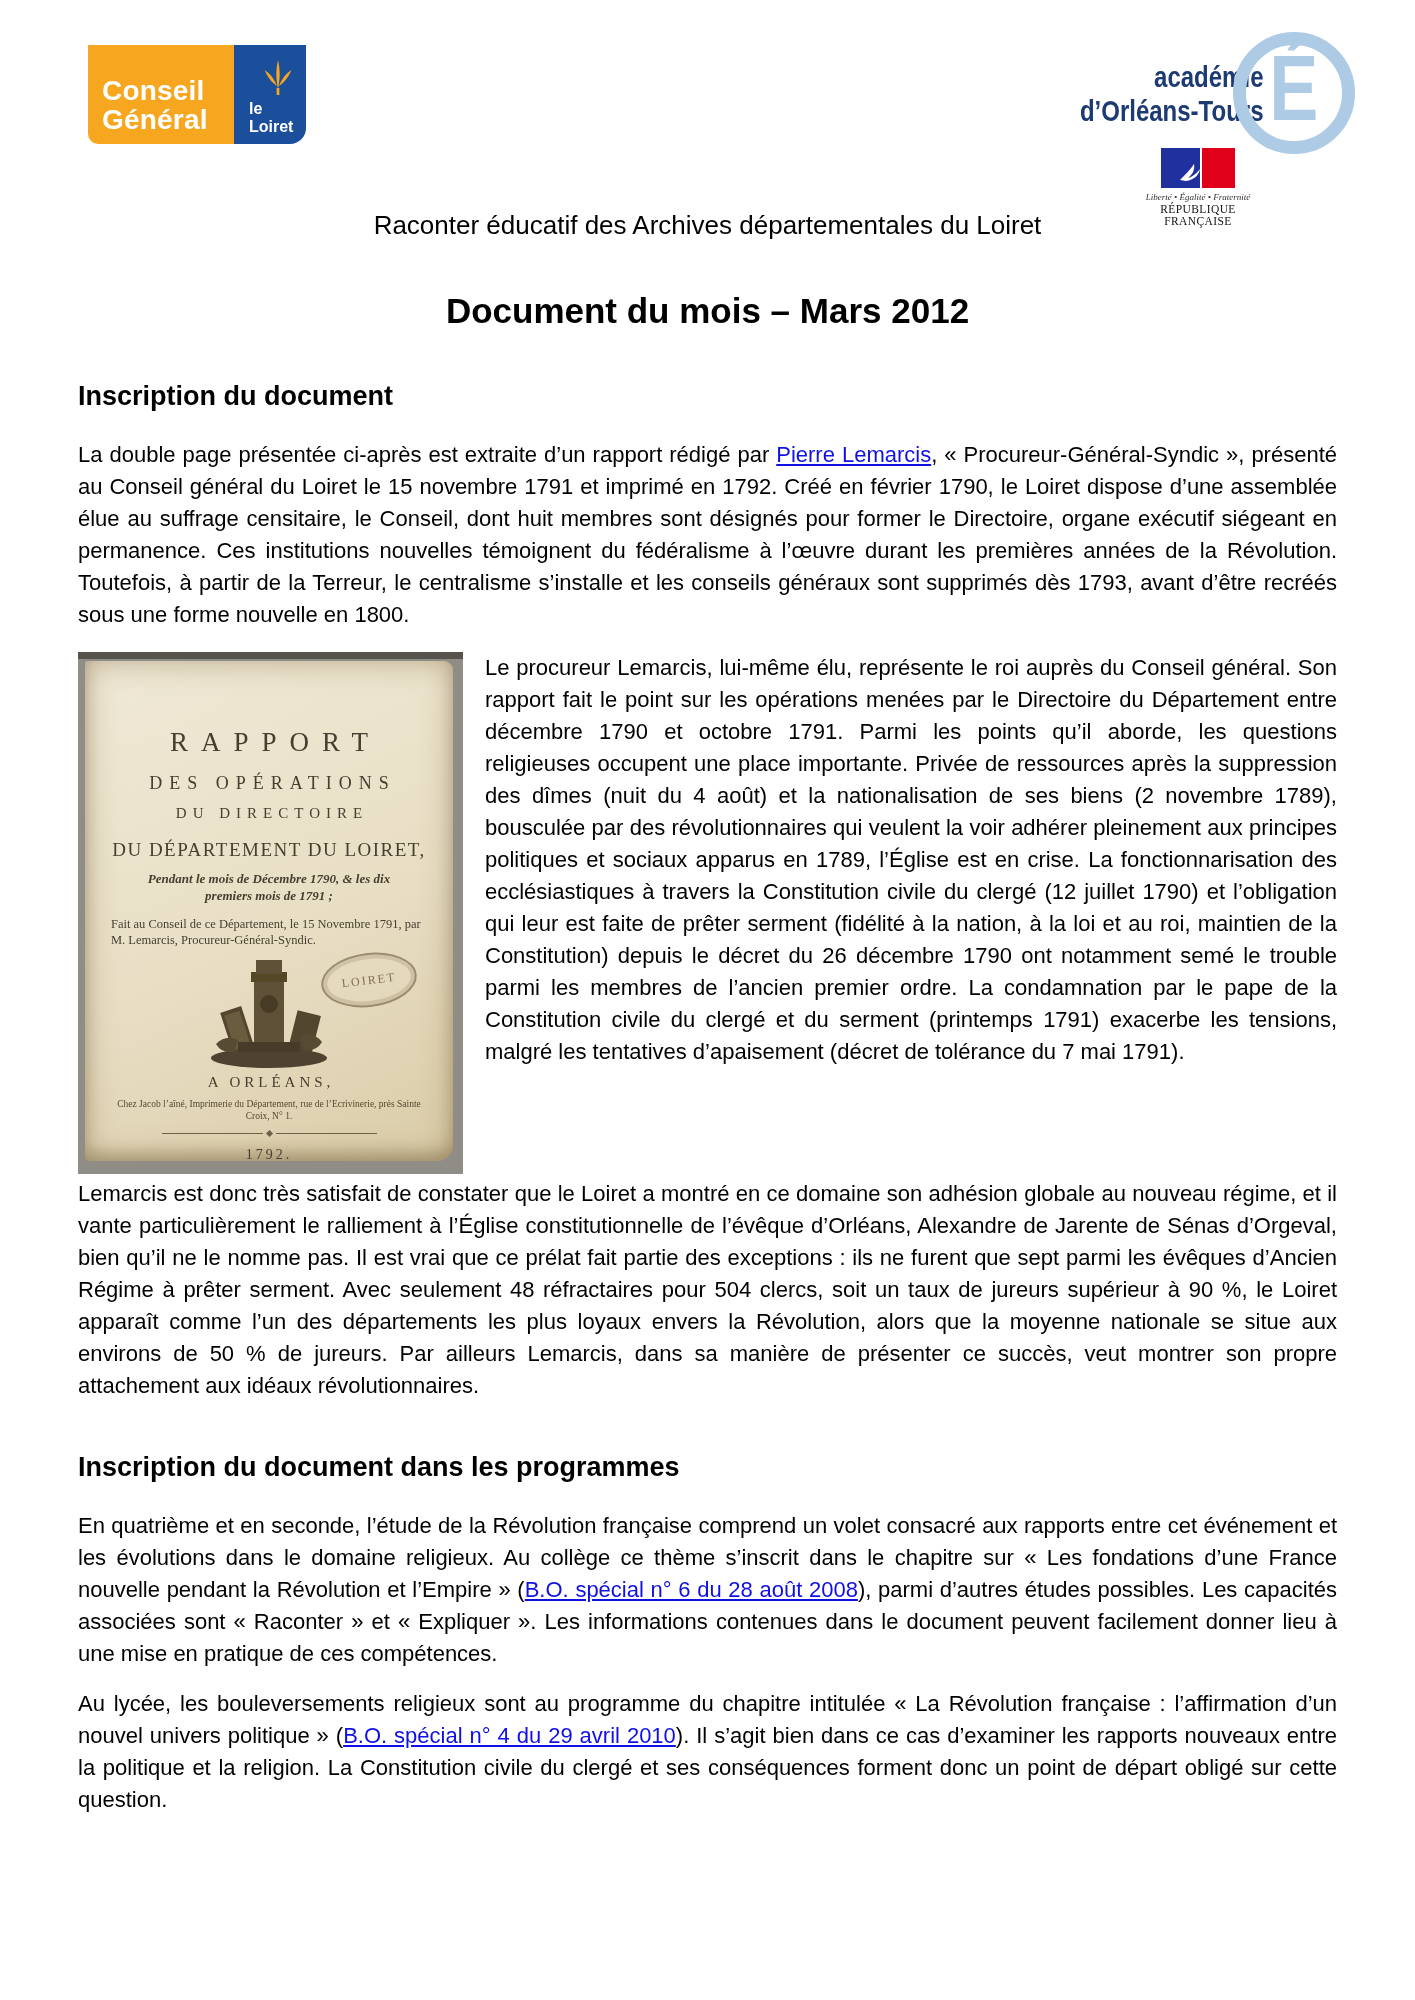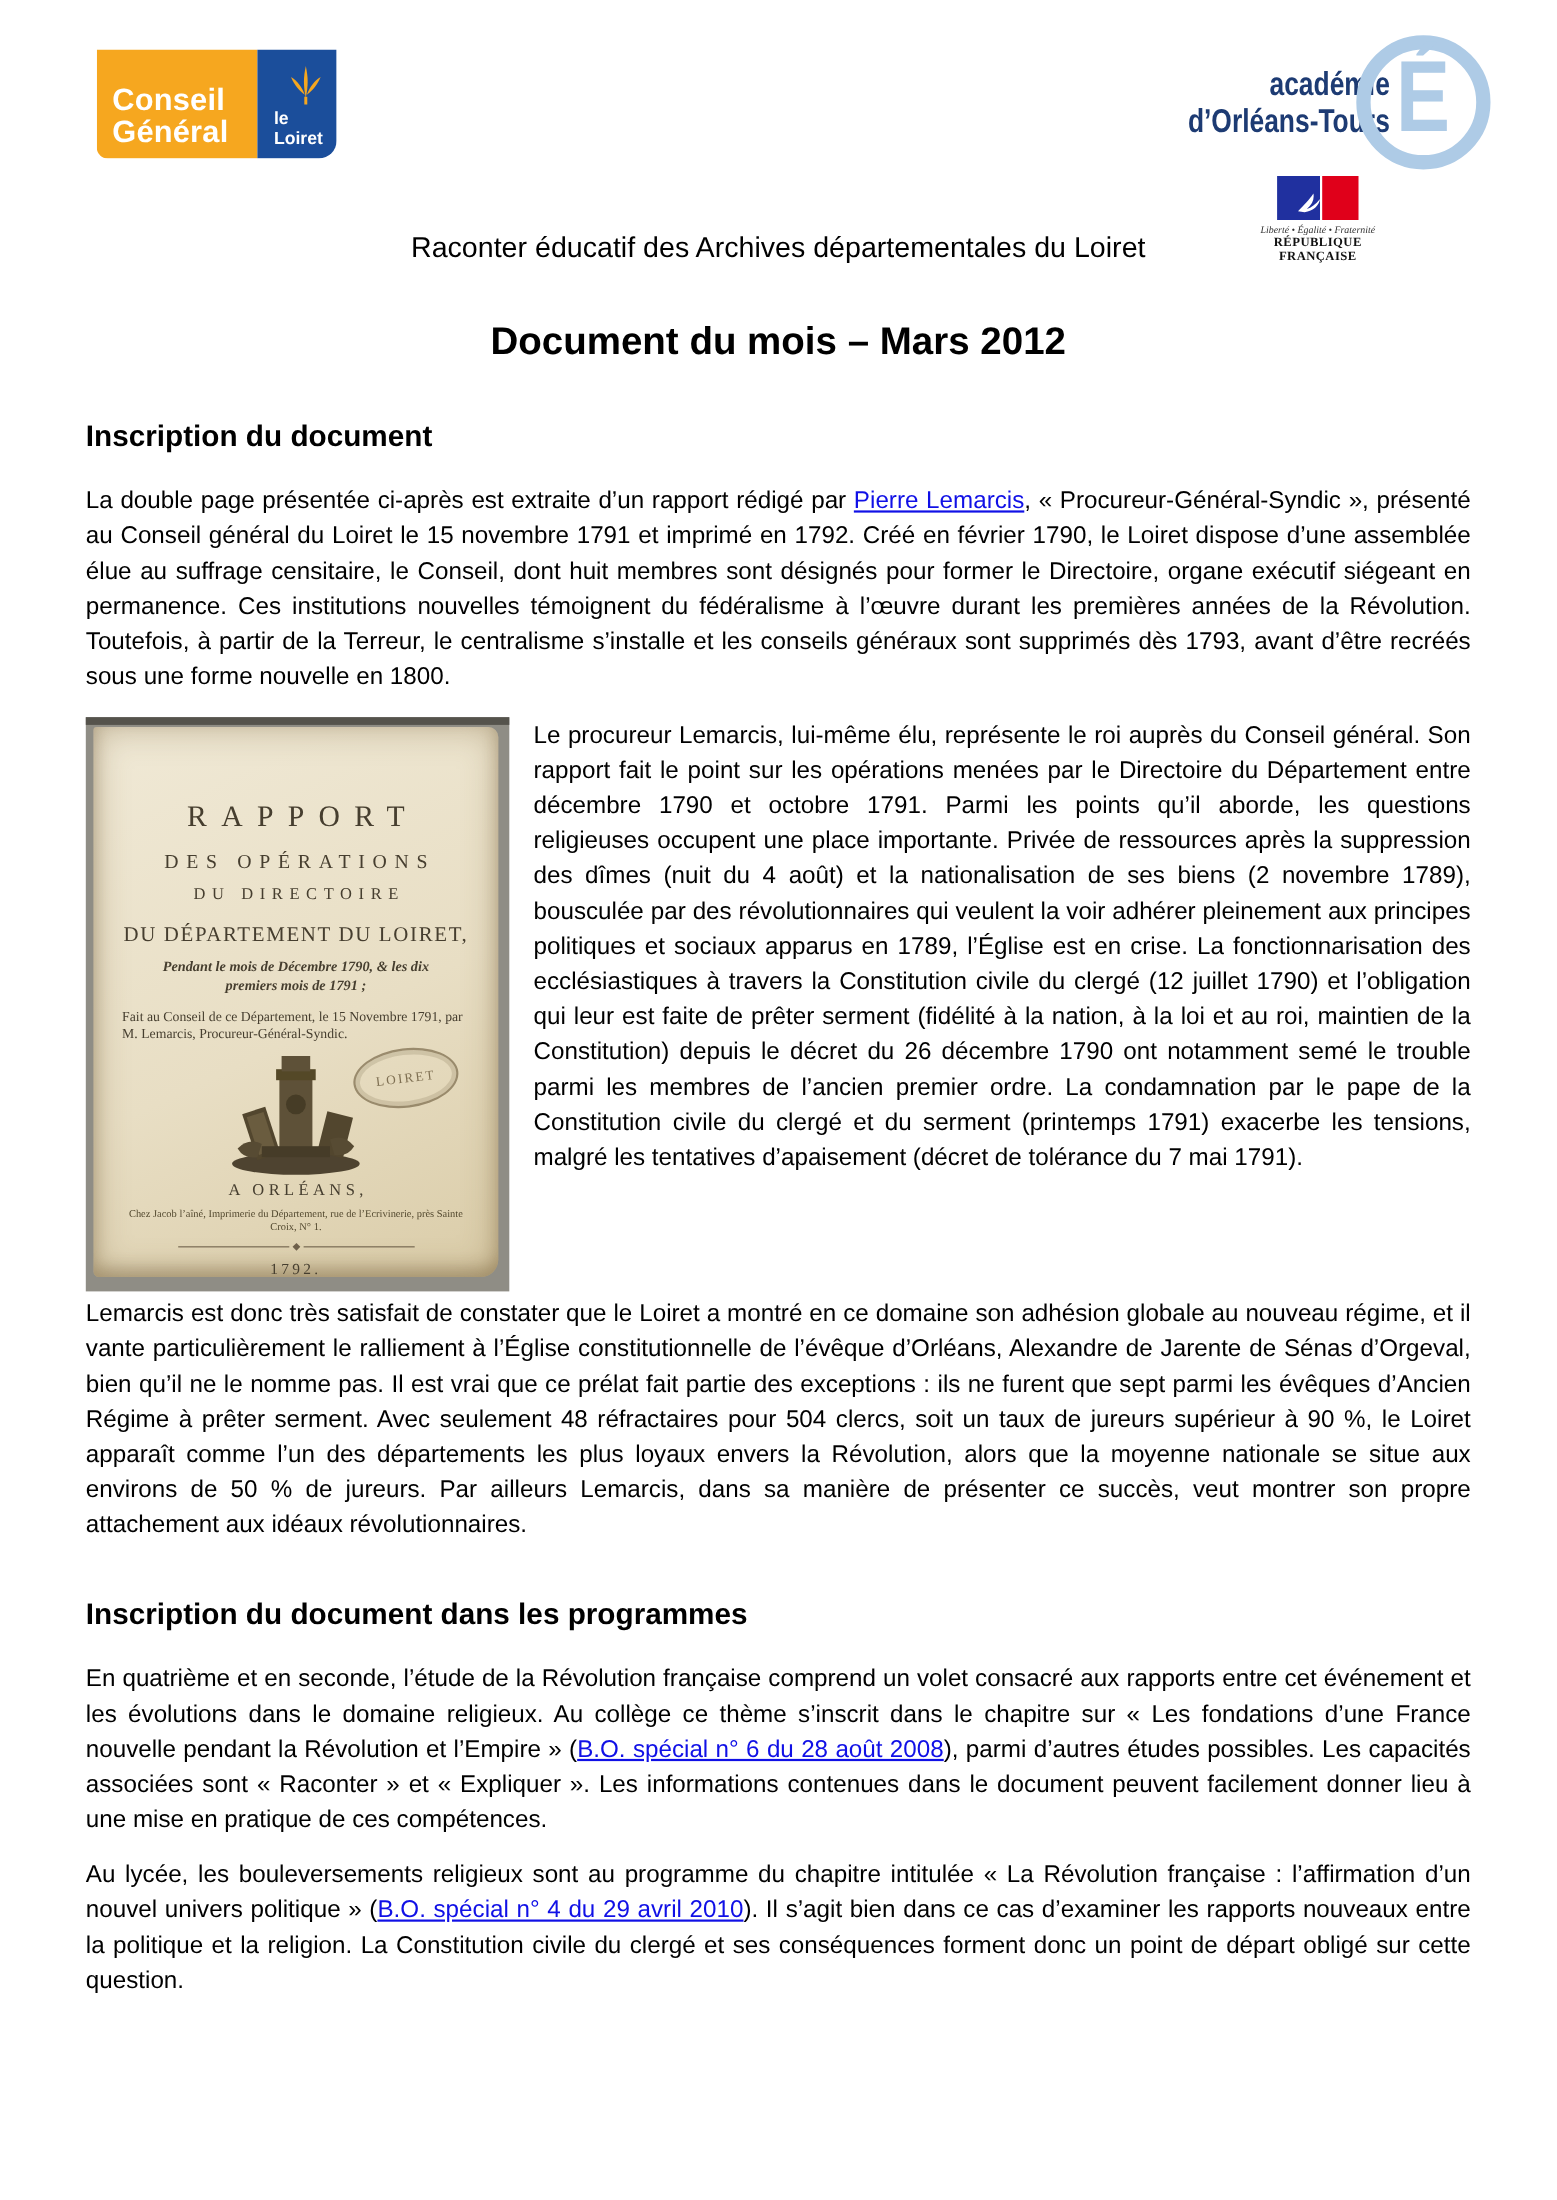--- a/index.html
+++ b/index.html
@@ -15,27 +15,27 @@
   .cg-orange { width:146px; background:#F6A71F; color:#fff; display:flex; flex-direction:column; justify-content:flex-end; padding:0 0 10px 14px; }
   .cg-orange .w { font-weight:bold; font-size:28px; line-height:29px; letter-spacing:.2px; }
   .cg-blue { flex:1; background:#1B4E9B; color:#fff; display:flex; flex-direction:column; align-items:center; justify-content:flex-end; padding-bottom:8px;padding-left:15px; }
   .cg-blue .terr { font-size:16px; font-weight:bold; }
   .fleur { width:36px; height:40px; margin-bottom:2px; }
 
   .logo-acad { position:absolute; right:60px; top:28px; width:310px; height:190px; }
   .acad-circle { position:absolute; right:0; top:4px; width:122px; height:122px; border:13px solid #AECBE6; border-radius:50%; display:flex; align-items:center; justify-content:center; }
   .acad-e { font-size:92px; font-weight:bold; color:#AECBE6; transform:scaleX(.8); margin-top:-10px; }
   .acad-text { position:absolute; right:92px; top:32px; text-align:right; color:#1D3B73; font-weight:bold; font-size:30px; line-height:34px; transform:scaleX(.8); transform-origin:100% 0; white-space:nowrap; }
-  .rf { position:absolute; right:92px; top:132px; width:130px; text-align:center; }
+  .rf { position:absolute; right:92px; top:120px; width:130px; text-align:center; }
   .rf-flag { width:74px; height:40px; margin:0 auto; display:flex; gap:2px; }
   .rf-b { flex:1.15; background:#20309F; position:relative; overflow:hidden; }
   .rf-b svg { position:absolute; right:-4px; bottom:4px; }
   .rf-r { flex:1; background:#E0001A; }
   .rf-motto { font-family:"Liberation Serif", serif; font-style:italic; font-size:9px; margin-top:4px; color:#333; }
-  .rf-name { font-family:"Liberation Serif", serif; font-size:11.5px; font-weight:bold; letter-spacing:.4px; color:#111; margin-top:1px; }
+  .rf-name { font-family:"Liberation Serif", serif; font-size:11.5px; font-weight:normal; letter-spacing:.4px; color:#111; margin-top:1px; }
 
   
   .service-line { text-align:center; font-size:26px; margin:10px 0 0; }
   .doc-title { text-align:center; font-size:35px; font-weight:bold; margin:50px 0 0; }
   h2.section { font-size:27px; font-weight:bold; margin:50px 0 0; }
   p.body { font-size:22px; line-height:32px; text-align:justify; margin:27px 0 0; }
   p.clearleft { clear:left; }
   a.doclink { color:#1010E6; text-decoration:underline; cursor:pointer; }
 
   

